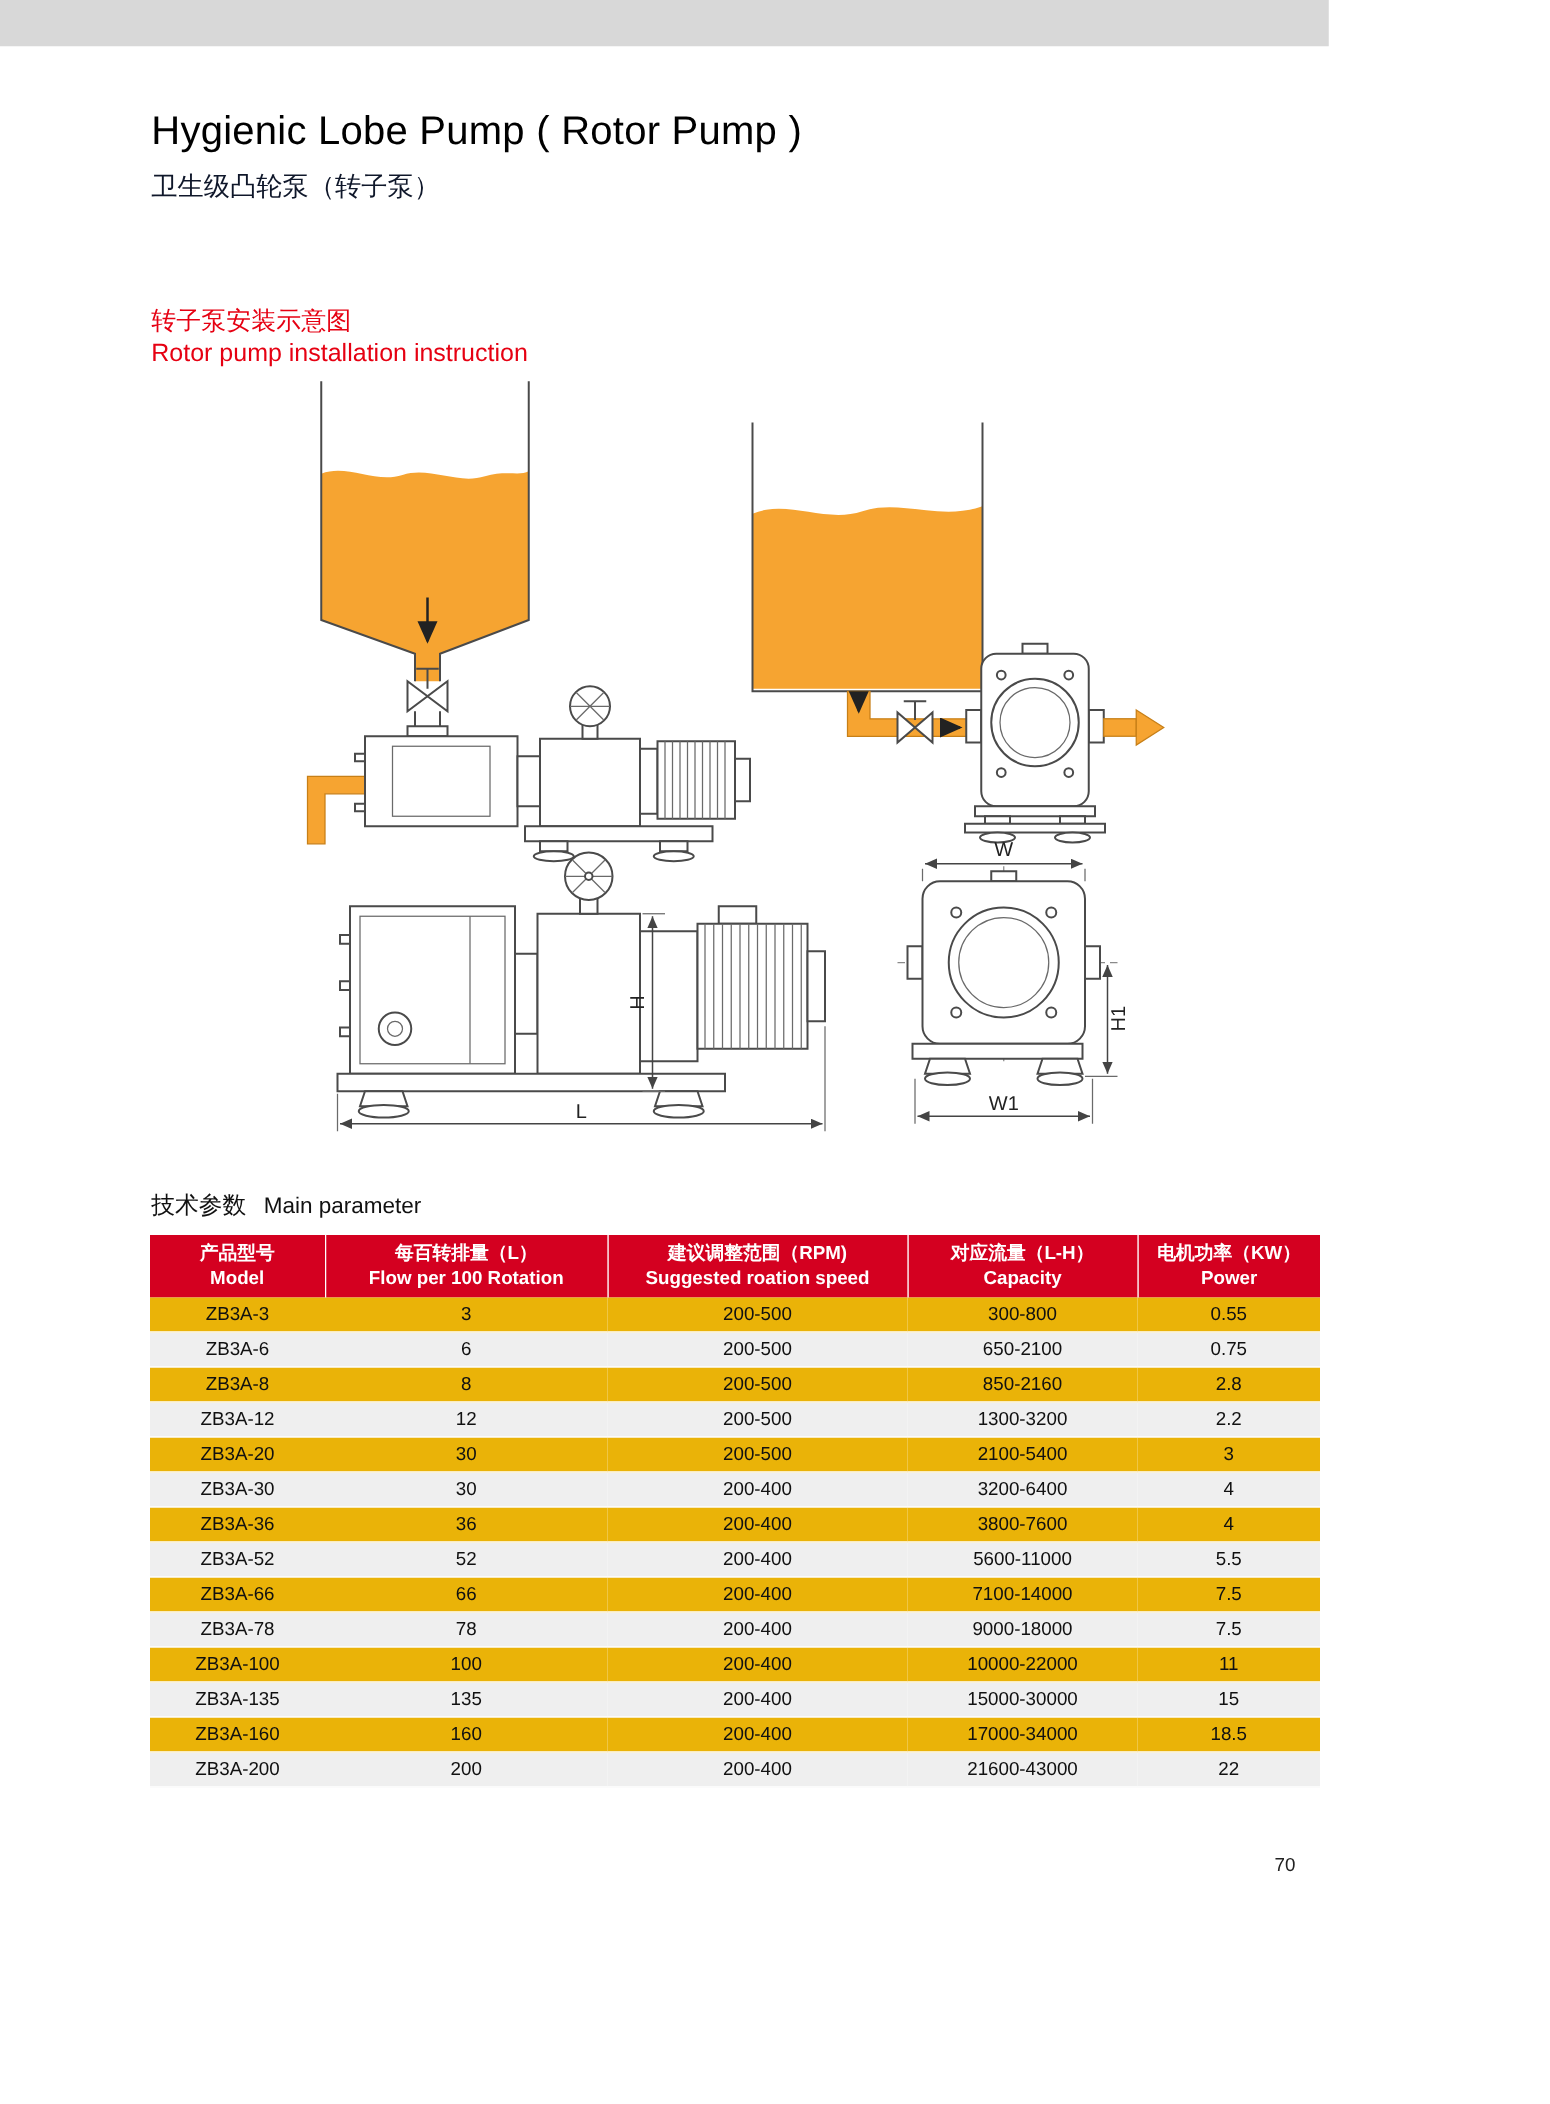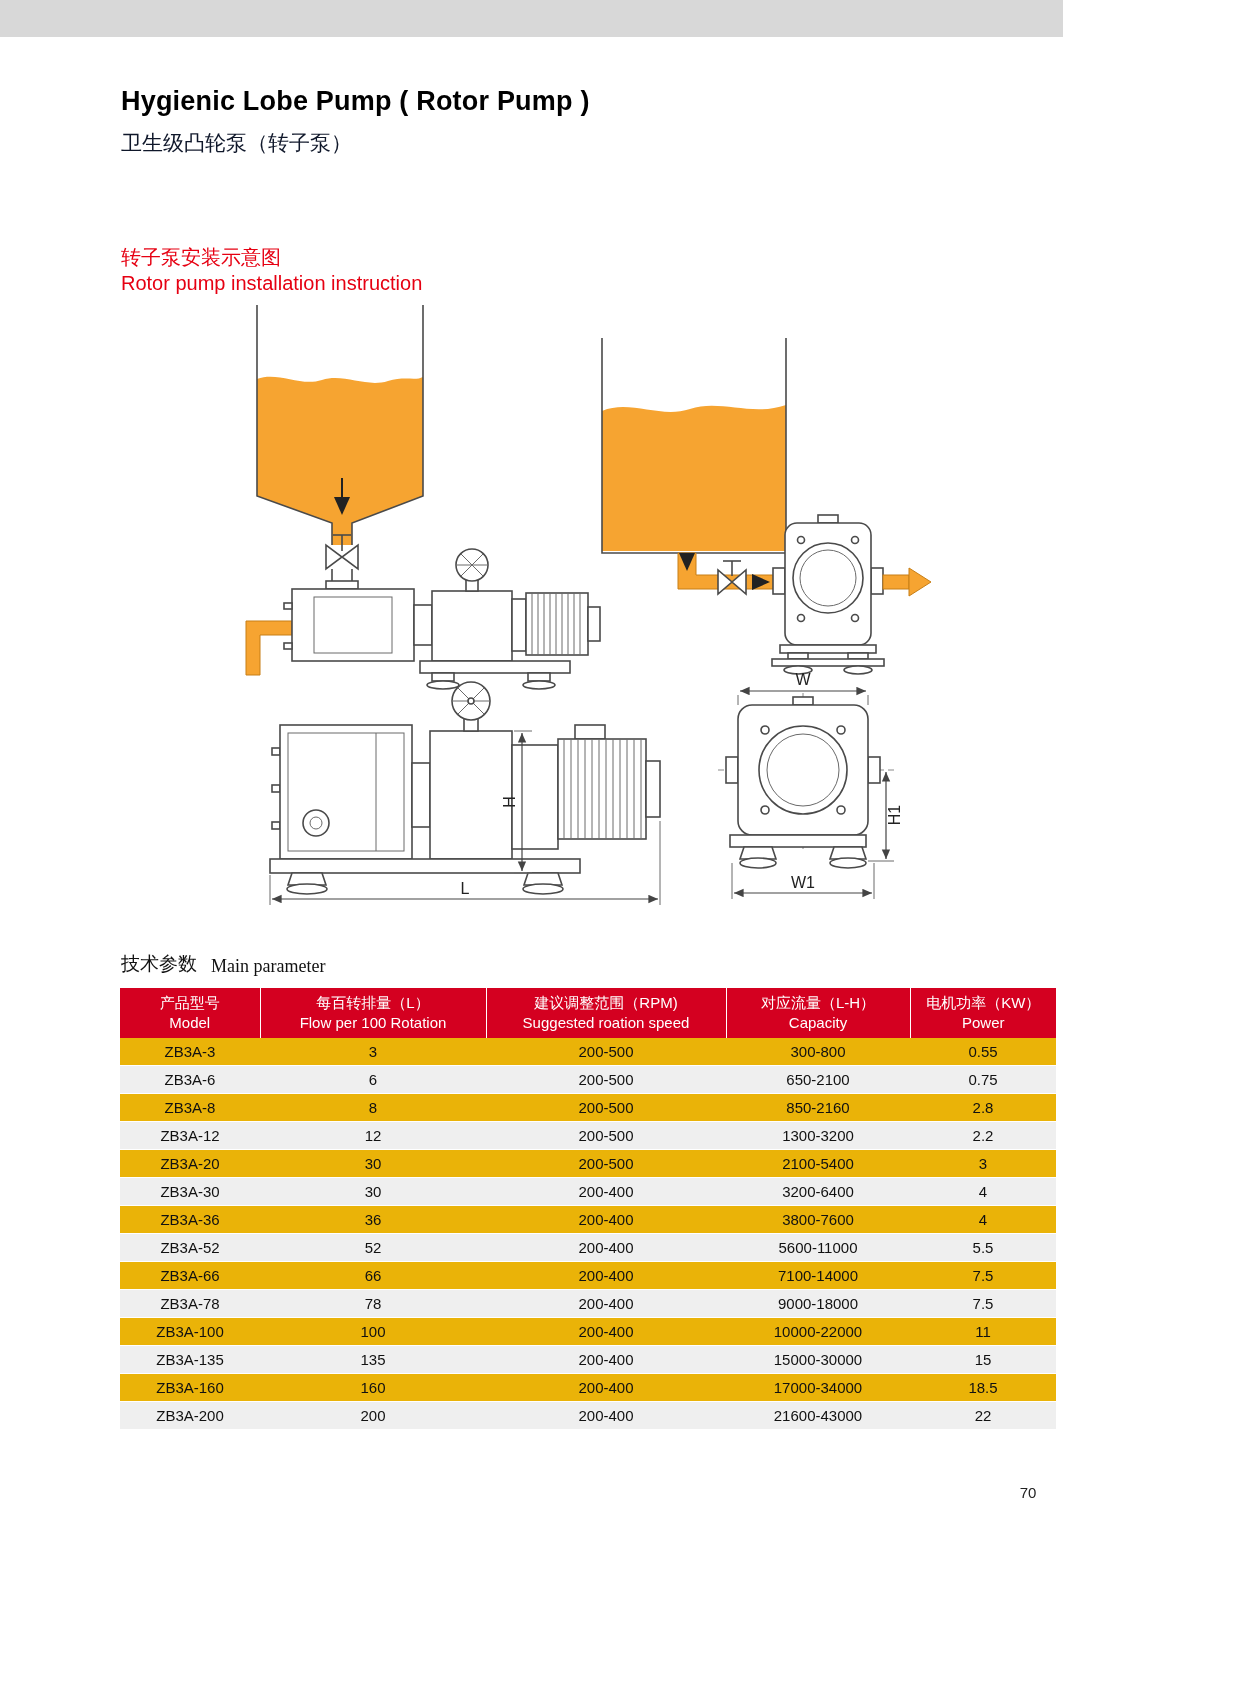--- a/index.html
+++ b/index.html
@@ -6,35 +6,35 @@
   html,body { background:#ffffff; }
   .page {
     position:relative; width:1240px; height:1683px; background:#fff;
     font-family:"Liberation Sans", sans-serif; color:#1a1a1a; overflow:hidden;
   }
   .topbar {
     position:absolute; top:0; left:0; width:1063px; height:37px;
     background:var(--top-bar,#d8d8d8);
   }
   .title-block { position:absolute; left:121px; top:86px; }
-  .title-en { font-size:27px; font-weight:700; color:#000; letter-spacing:0.2px; }
+  .title-en { font-size:32px; font-weight:400; color:#000; letter-spacing:0.2px; }
   .title-zh { font-size:21px; color:#0f172a; margin-top:12px; }
   .install-heading { position:absolute; left:121px; top:244px; color:var(--heading-red,#e60012); }
   .install-zh { font-size:20px; line-height:26px; }
   .install-en { font-size:20px; line-height:26px; }
   .diagram-wrap { position:absolute; left:120px; top:293px; width:940px; height:620px; }
-  .params-heading { position:absolute; left:121px; top:951px; color:#111; display:flex; align-items:flex-end;font-family:Liberation Serif, serif; }
+  .params-heading { position:absolute; left:121px; top:951px; color:#111; display:flex; align-items:center; }
   .params-zh { font-size:19px; }
   .params-en { font-size:18px; margin-left:14px; }
   table.param-table {
     position:absolute; left:120px; top:988px; width:936px;
     border-collapse:collapse; table-layout:fixed;
   }
   .param-table th {
-    background:var(--table-header-red,#d40020); color:#fff; font-weight:400;
+    background:var(--table-header-red,#d40020); color:#fff; font-weight:700;
     font-size:15px; line-height:20px; padding:5px 3px; border-left:1px solid #fff;
     text-align:center; vertical-align:middle;
   }
   .param-table th:first-child { border-left:none; }
   .param-table td {
     text-align:center; font-size:15px; color:#111; padding:5px 3px;
     border-bottom:1px solid #fff;
   }
   .param-table tr.even td { background:#eab308; }
   .param-table tr.odd  td { background:var(--row-stripe,#efefef); }

